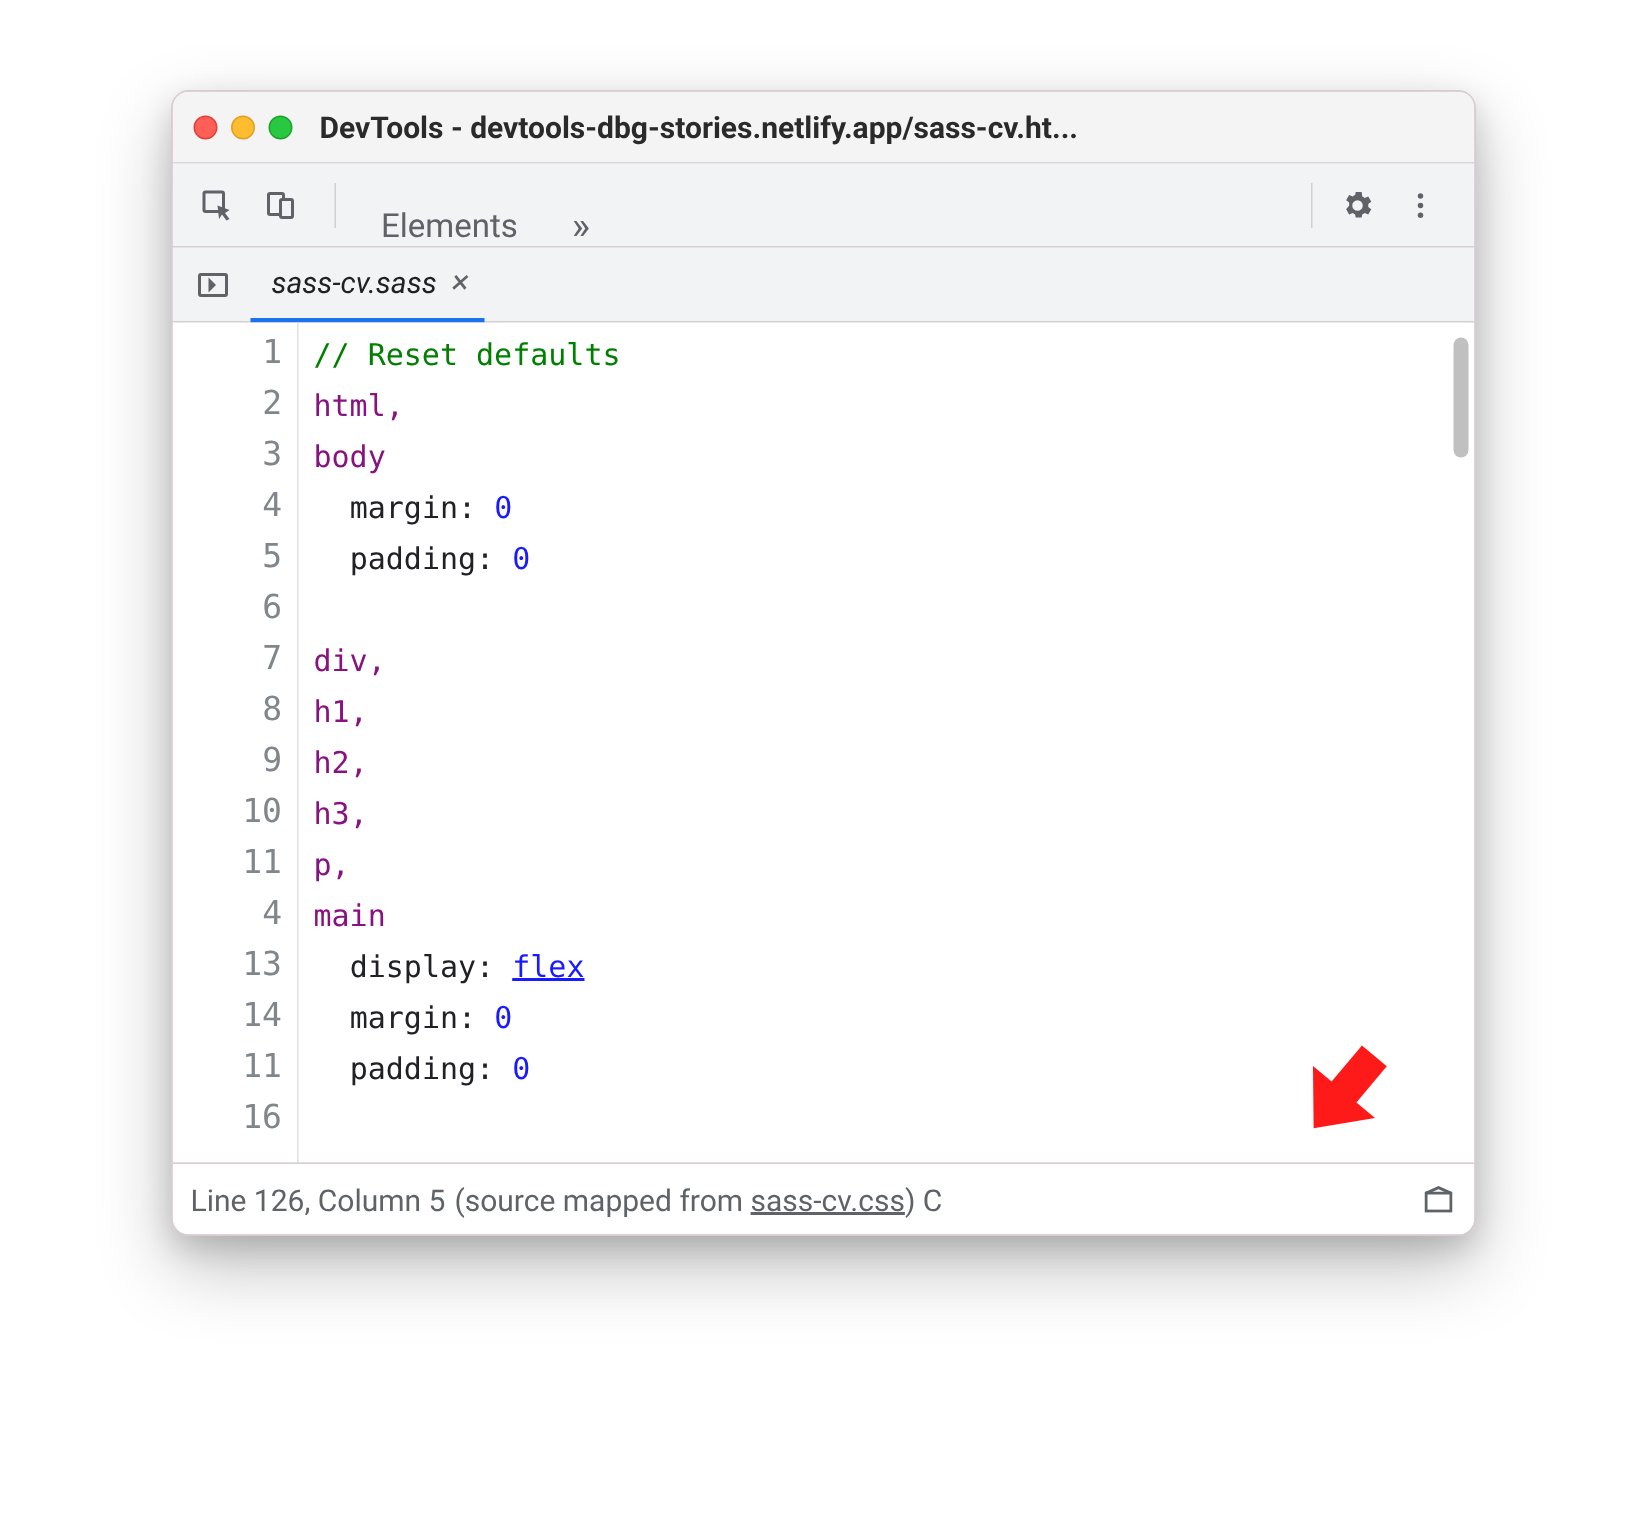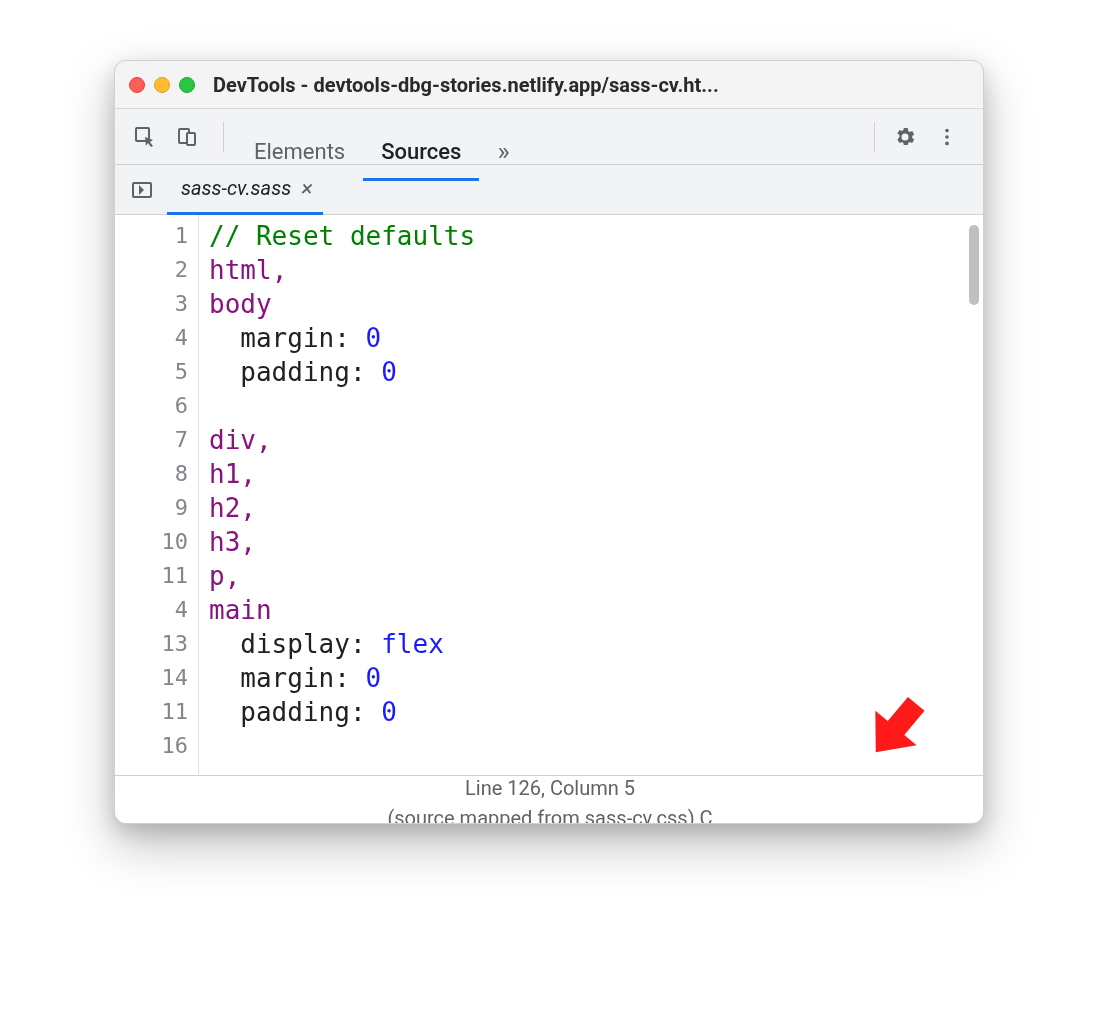--- a/index.html
+++ b/index.html
@@ -106,48 +106,47 @@
     padding: 4px 10px 0 0;
     font-family: Menlo, Consolas, monospace;
     font-size: 22px;
     color:#80868b;
     line-height: 34px;
   }
   .code {
     flex:1;
     padding: 4px 0 0 10px;
     font-family: Menlo, Consolas, monospace;
-    font-size: 26px;
+    font-size: 20px;
     line-height: 34px;
     white-space: pre;
     color:#222;
     overflow:hidden;
   }
   .comment { color: #008000; }
   .sel { color: #881280; margin-top: 39px; }
   .prop { color: #202124; }
   .val-num { color: #1a1aff; }
-  .val-kw { color: #1a1aff; }
+  .val-kw { color: #1a1aff; text-decoration: underline; }
   .scroll-thumb {
     position:absolute; right:4px; top:10px; width:10px; height:80px;
     background:#c0c0c0; border-radius:5px;
   }
   .statusbar {
     display:flex;align-items:center;
     height:48px;
     border-top:1px solid #d0d0d0;
     background:#fff;
     font-size:20px;
     color:#5f6368;
     padding: 0 10px 0 12px;
     gap:6px;
     position:relative;
     white-space:nowrap;
     overflow:hidden;
-    flex-direction:column;
   }
   .src-link { text-decoration: underline; color:#5f6368; }
   .console-icon { margin-left:auto; color:#5f6368; display:flex;align-items:center;justify-content:center;width:28px;height:28px;}
   .arrow-callout {
     position:absolute;
     right: 42px;
     bottom: 50px;
     width: 90px; height: 90px;
     color:#ff0000;
     pointer-events:none;
@@ -175,21 +174,20 @@
       </svg>
     </div>
     <div class="tb-icon">
       <svg width="24" height="24" viewBox="0 0 24 24" fill="none" stroke="currentColor" stroke-width="2">
         <rect x="4" y="4" width="10" height="14" rx="1"></rect>
         <rect x="12" y="8" width="8" height="12" rx="1" fill="#f1f3f4"></rect>
       </svg>
     </div>
     <div class="vsep"></div>
     <div class="panel-tab">Elements</div>
-    <div class="panel-tab active">Sources</div>
     <div class="panel-tab" style="font-size:26px;">»</div>
     <div class="tb-right">
       <div class="vsep"></div>
       <div class="tb-icon">
         <svg width="24" height="24" viewBox="0 0 24 24" fill="currentColor">
           <path d="M19.14 12.94a7.07 7.07 0 000-1.88l2.03-1.58-2-3.46-2.39.96a7.03 7.03 0 00-1.62-.94L14.8 3h-4l-.36 2.04c-.58.23-1.12.55-1.62.94l-2.39-.96-2 3.46 2.03 1.58a7.07 7.07 0 000 1.88L4.43 14.5l2 3.46 2.39-.96c.5.39 1.04.71 1.62.94L10.8 20h4l.36-2.04c.58-.23 1.12-.55 1.62-.94l2.39.96 2-3.46-2.03-1.58zM12 15.5A3.5 3.5 0 1112 8.5a3.5 3.5 0 010 7z"></path>
         </svg>
       </div>
       <div class="tb-icon">
         <svg width="22" height="22" viewBox="0 0 24 24" fill="currentColor">

